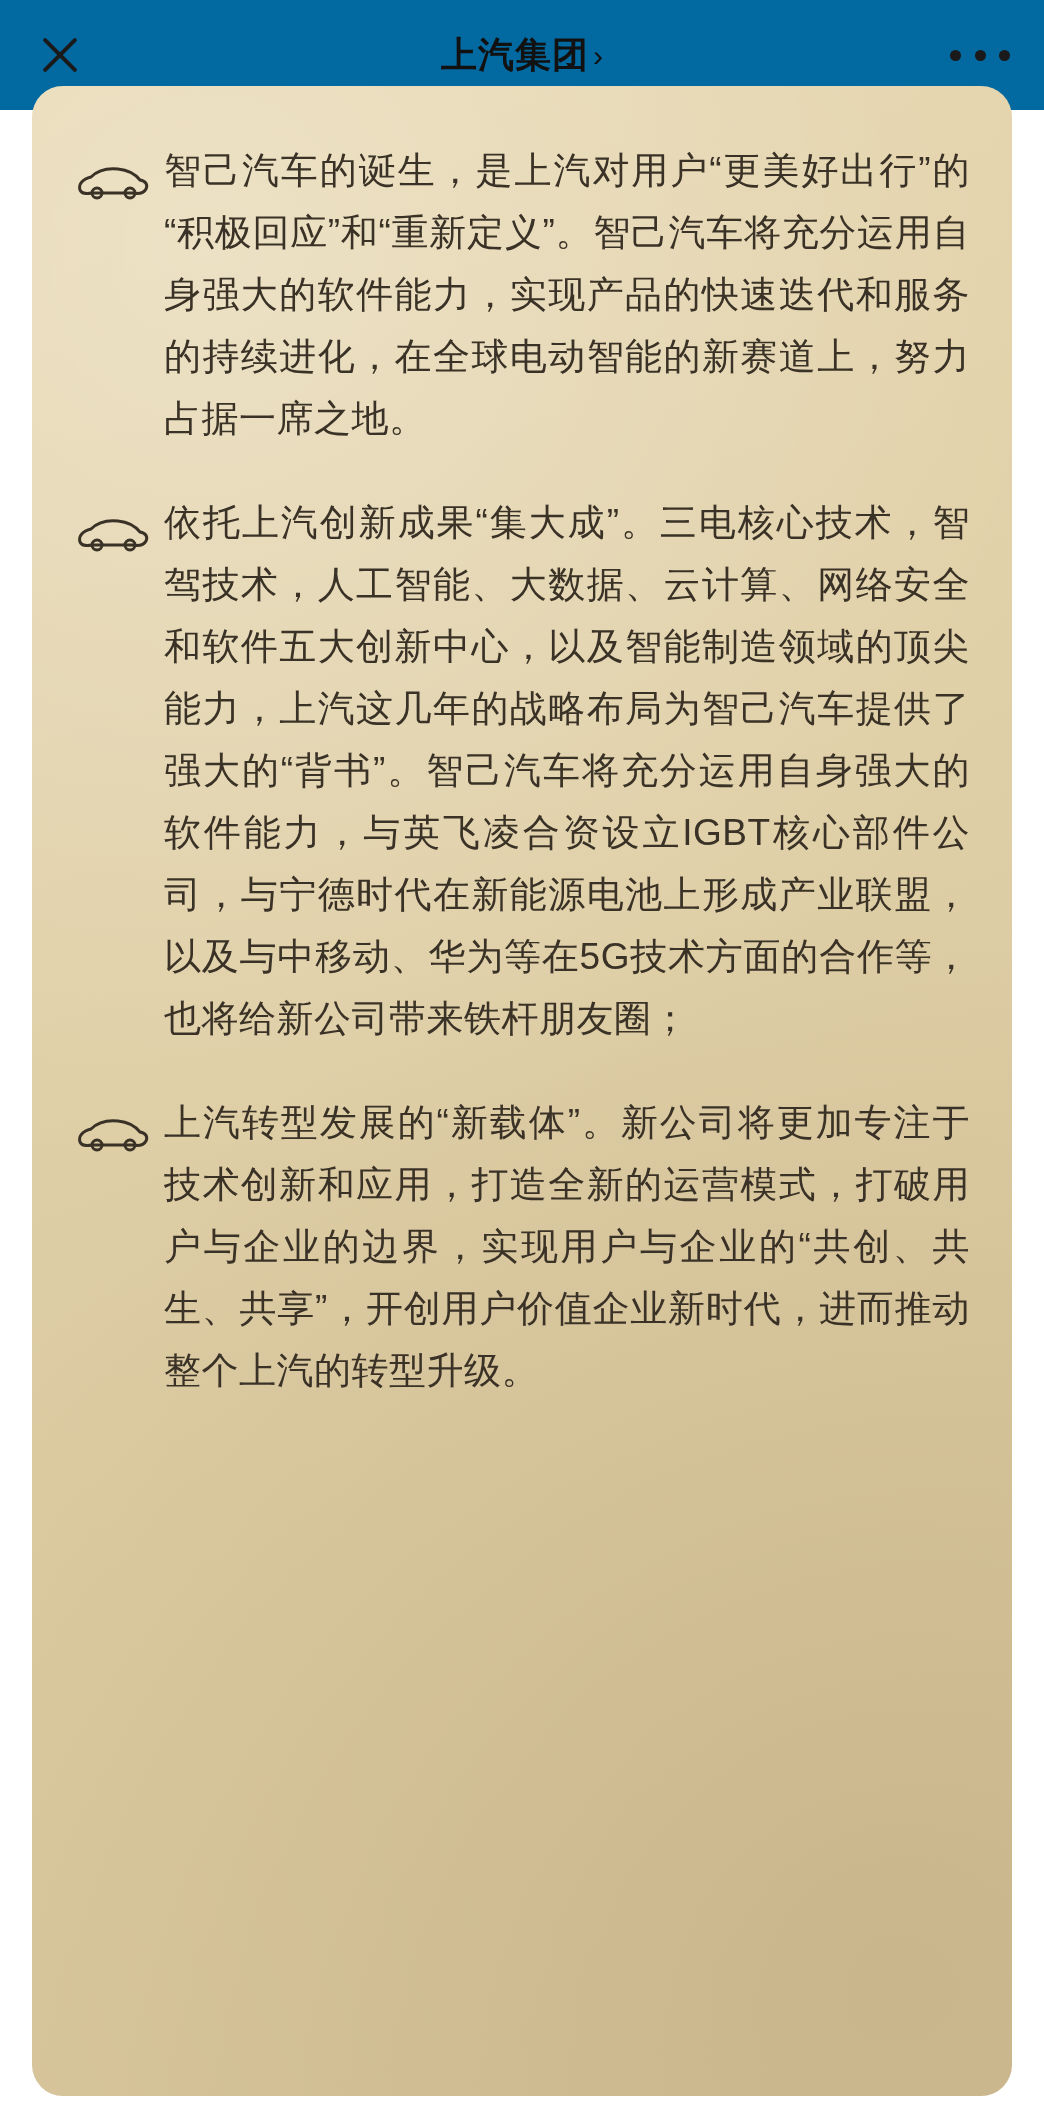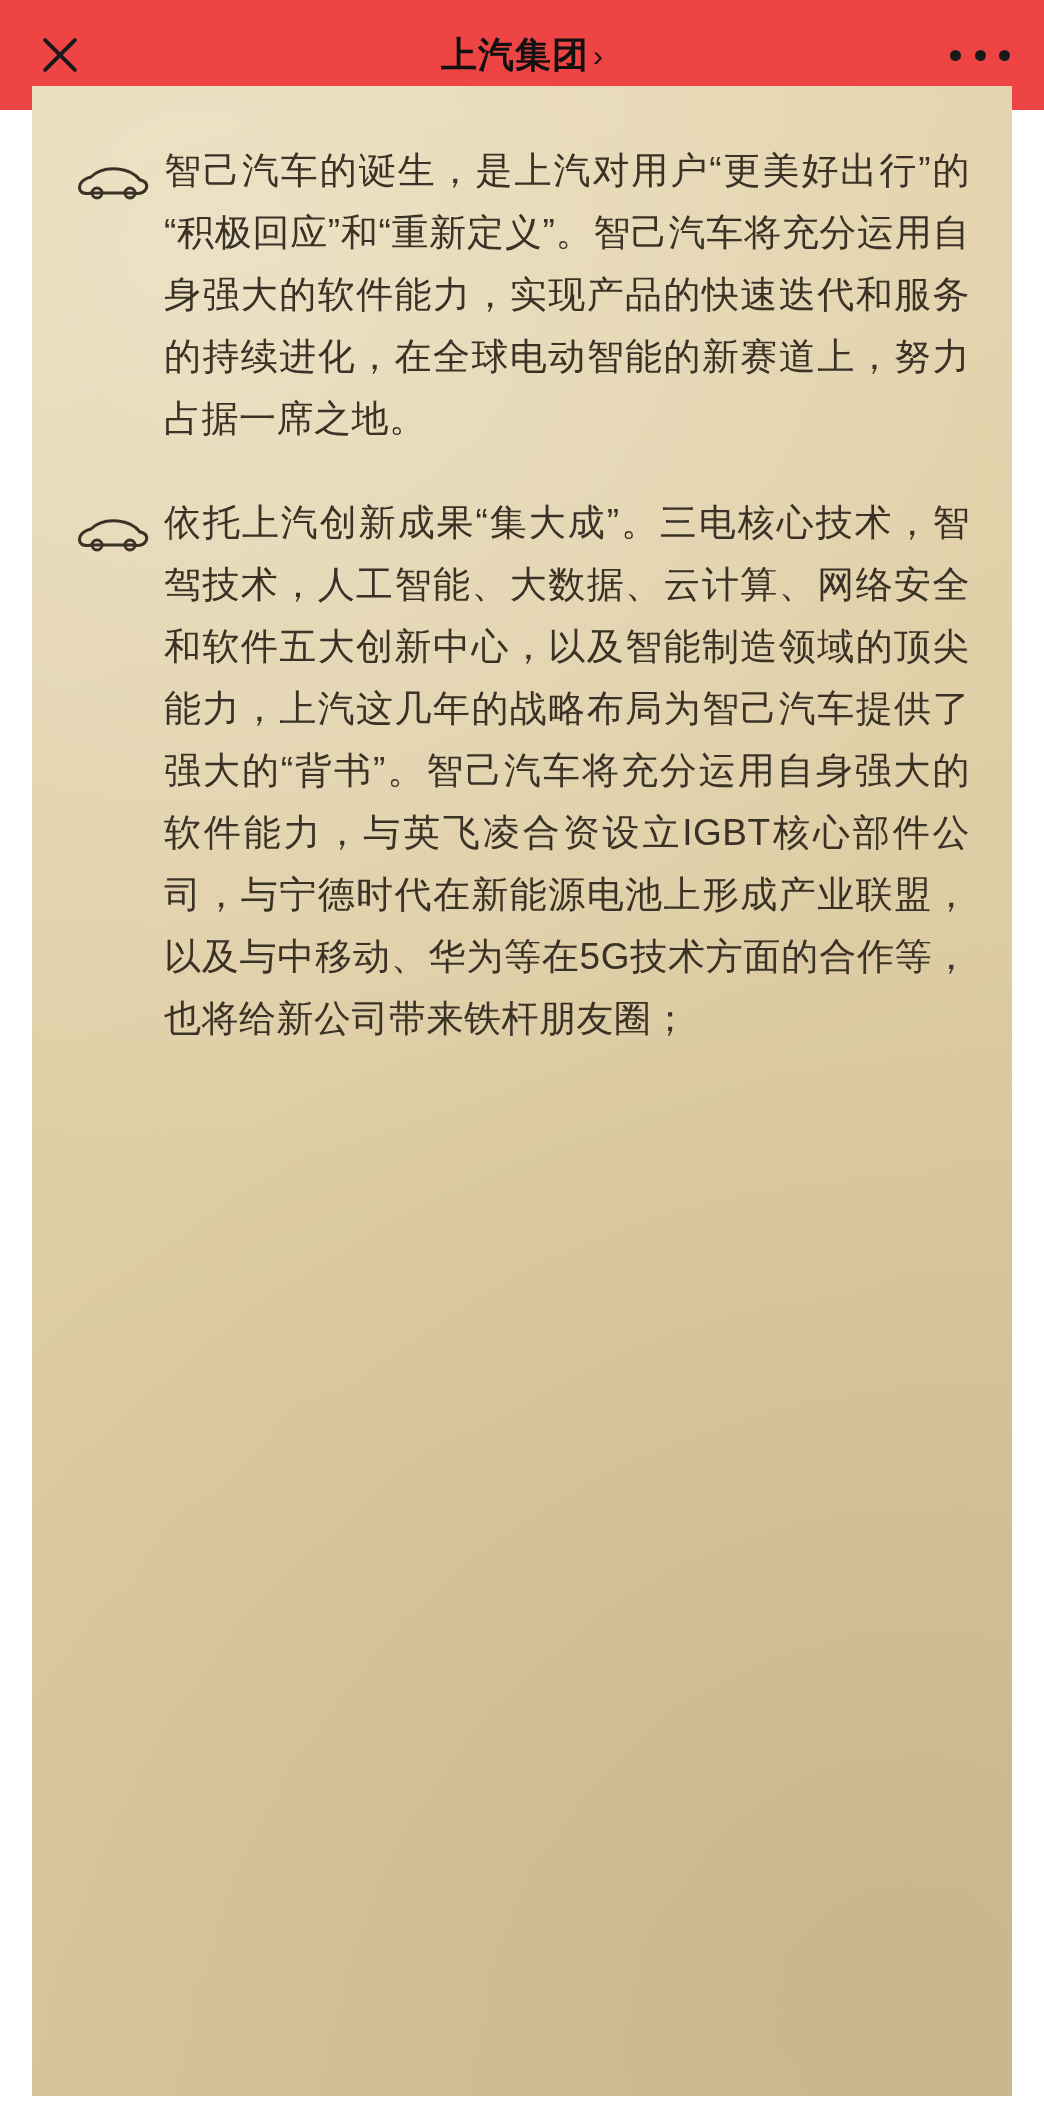--- a/index.html
+++ b/index.html
@@ -24,21 +24,21 @@
 
   
   .topbar {
     position: relative;
     height: 110px;
     display: flex;
     align-items: center;
     justify-content: space-between;
     padding: 0 34px;
     box-sizing: border-box;
-    background: #ef4444;
+    background: #0369a1;
   }
 
   .close-icon {
     width: 52px;
     height: 52px;
     position: relative;
     flex: 0 0 auto;
     cursor: pointer;
   }
   .close-icon::before,
@@ -110,20 +110,21 @@
     position: absolute;
     left: 32px;
     top: 86px;
     width: 980px;
     height: 2010px;
     background:
       linear-gradient(160deg, #e6d6ad 0%, #e3d3ab 18%, #dfcfa6 42%, #dbc9a0 68%, #d8c59c 100%);
     box-sizing: border-box;
     padding: 54px 42px 40px 42px;
     overflow: hidden;
+    border-radius: 31px;
   }
   .card::after {
     
     content: "";
     position: absolute;
     inset: 0;
     background:
       radial-gradient(circle at 18% 8%, rgba(255,255,255,0.30), rgba(255,255,255,0) 46%),
       radial-gradient(circle at 88% 94%, rgba(120,95,55,0.16), rgba(120,95,55,0) 52%);
     pointer-events: none;
@@ -211,18 +212,28 @@
         <div class="car-icon">
           <svg width="76" height="44" viewBox="0 0 76 44" fill="none" xmlns="http://www.w3.org/2000/svg">
             <path d="M6 28 C4 22 9 17 17 15 C24 8 34 6 44 7 C54 8 62 13 66 18 C72 19 74 23 72 27 C70 31 64 32 58 31 L18 31 C12 32 8 32 6 28 Z" stroke="#3a3226" stroke-width="3" fill="none"></path>
             <circle cx="23" cy="31" r="5" stroke="#3a3226" stroke-width="3" fill="none"></circle>
             <circle cx="56" cy="31" r="5" stroke="#3a3226" stroke-width="3" fill="none"></circle>
           </svg>
         </div>
         <div class="bullet-text">依托上汽创新成果“集大成”。三电核心技术，智驾技术，人工智能、大数据、云计算、网络安全和软件五大创新中心，以及智能制造领域的顶尖能力，上汽这几年的战略布局为智己汽车提供了强大的“背书”。智己汽车将充分运用自身强大的软件能力，与英飞凌合资设立IGBT核心部件公司，与宁德时代在新能源电池上形成产业联盟，以及与中移动、华为等在5G技术方面的合作等，也将给新公司带来铁杆朋友圈；</div>
       </div>
 
+      <div class="bullet-item">
+        <div class="car-icon">
+          <svg width="76" height="44" viewBox="0 0 76 44" fill="none" xmlns="http://www.w3.org/2000/svg">
+            <path d="M6 28 C4 22 9 17 17 15 C24 8 34 6 44 7 C54 8 62 13 66 18 C72 19 74 23 72 27 C70 31 64 32 58 31 L18 31 C12 32 8 32 6 28 Z" stroke="#3a3226" stroke-width="3" fill="none"></path>
+            <circle cx="23" cy="31" r="5" stroke="#3a3226" stroke-width="3" fill="none"></circle>
+            <circle cx="56" cy="31" r="5" stroke="#3a3226" stroke-width="3" fill="none"></circle>
+          </svg>
+        </div>
+        <div class="bullet-text">上汽转型发展的“新载体”。新公司将更加专注于技术创新和应用，打造全新的运营模式，打破用户与企业的边界，实现用户与企业的“共创、共生、共享”，开创用户价值企业新时代，进而推动整个上汽的转型升级。</div>
+      </div>
 
     </div>
   </div>
 
   <div class="bottom-strip"></div>
 </div>
 
 </body></html>

